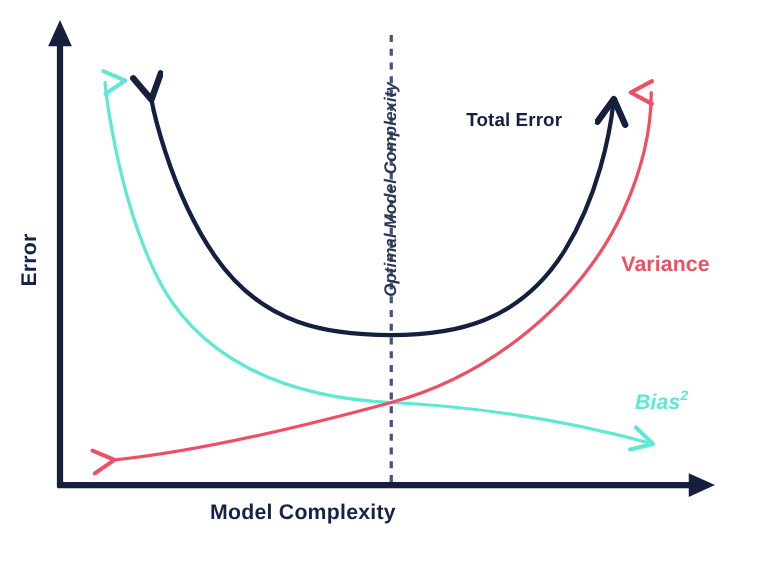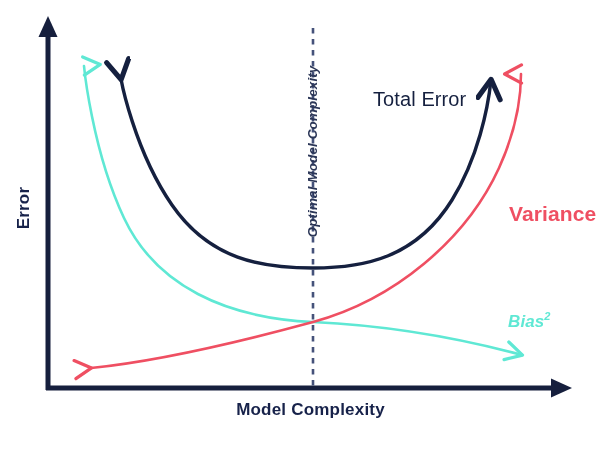--- a/index.html
+++ b/index.html
@@ -39,39 +39,38 @@
     font-size: 17px;
     font-weight: bold;
     letter-spacing: 0.2px;
     transform: rotate(-90deg);
     transform-origin: 50% 50%;
   }
   #axis-label-x {
     left: 168px;
     top: 400px;
     width: 285px;
-    text-align: center;
+    text-align: left;
     font-size: 17px;
     font-weight: bold;
     letter-spacing: 0.2px;
   }
   #label-total-error {
     left: 373px;
     top: 88px;
-    font-size: 20px;
-    font-weight: normal;
+    font-size: 15px;
+    font-weight: bold;
     letter-spacing: 0.1px;
   }
   #label-variance {
     left: 497px;
     top: 202px;
-    font-size: 21px;
+    font-size: 17px;
     font-weight: bold;
     letter-spacing: 0.1px;
-    margin-left: 12px;
   }
   #label-bias {
     left: 508px;
     top: 312px;
     font-size: 17px;
     font-weight: bold;
     letter-spacing: 0.1px;
   }
   #label-bias sup {
     font-size: 11px;

